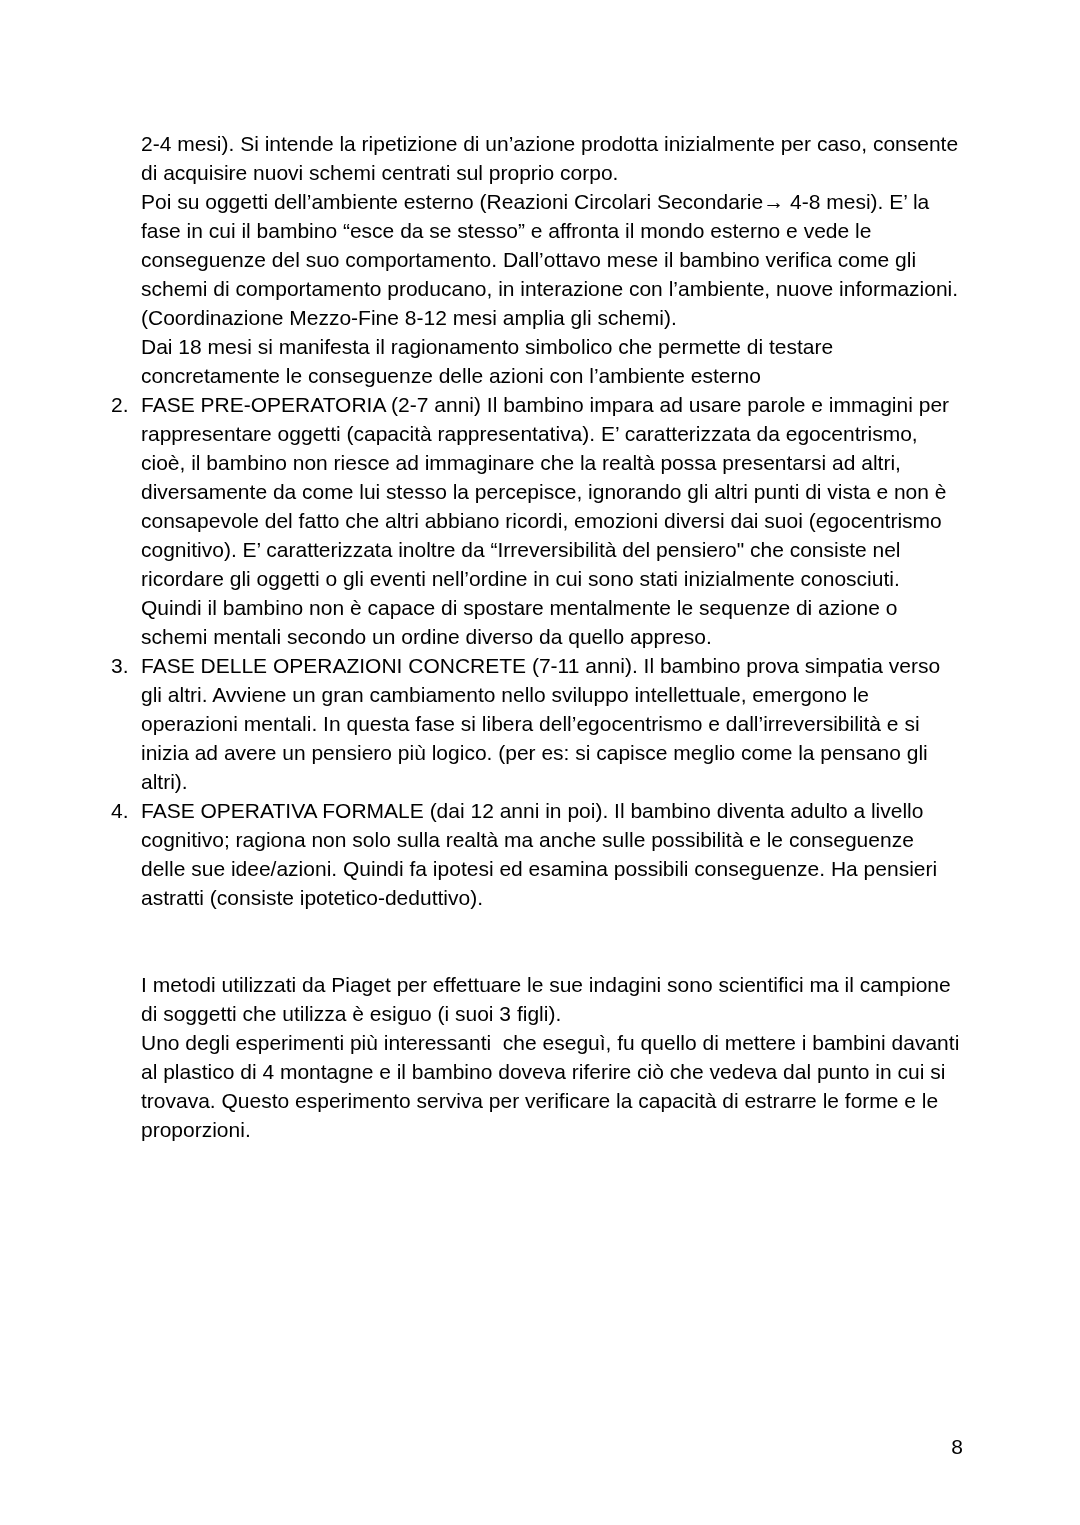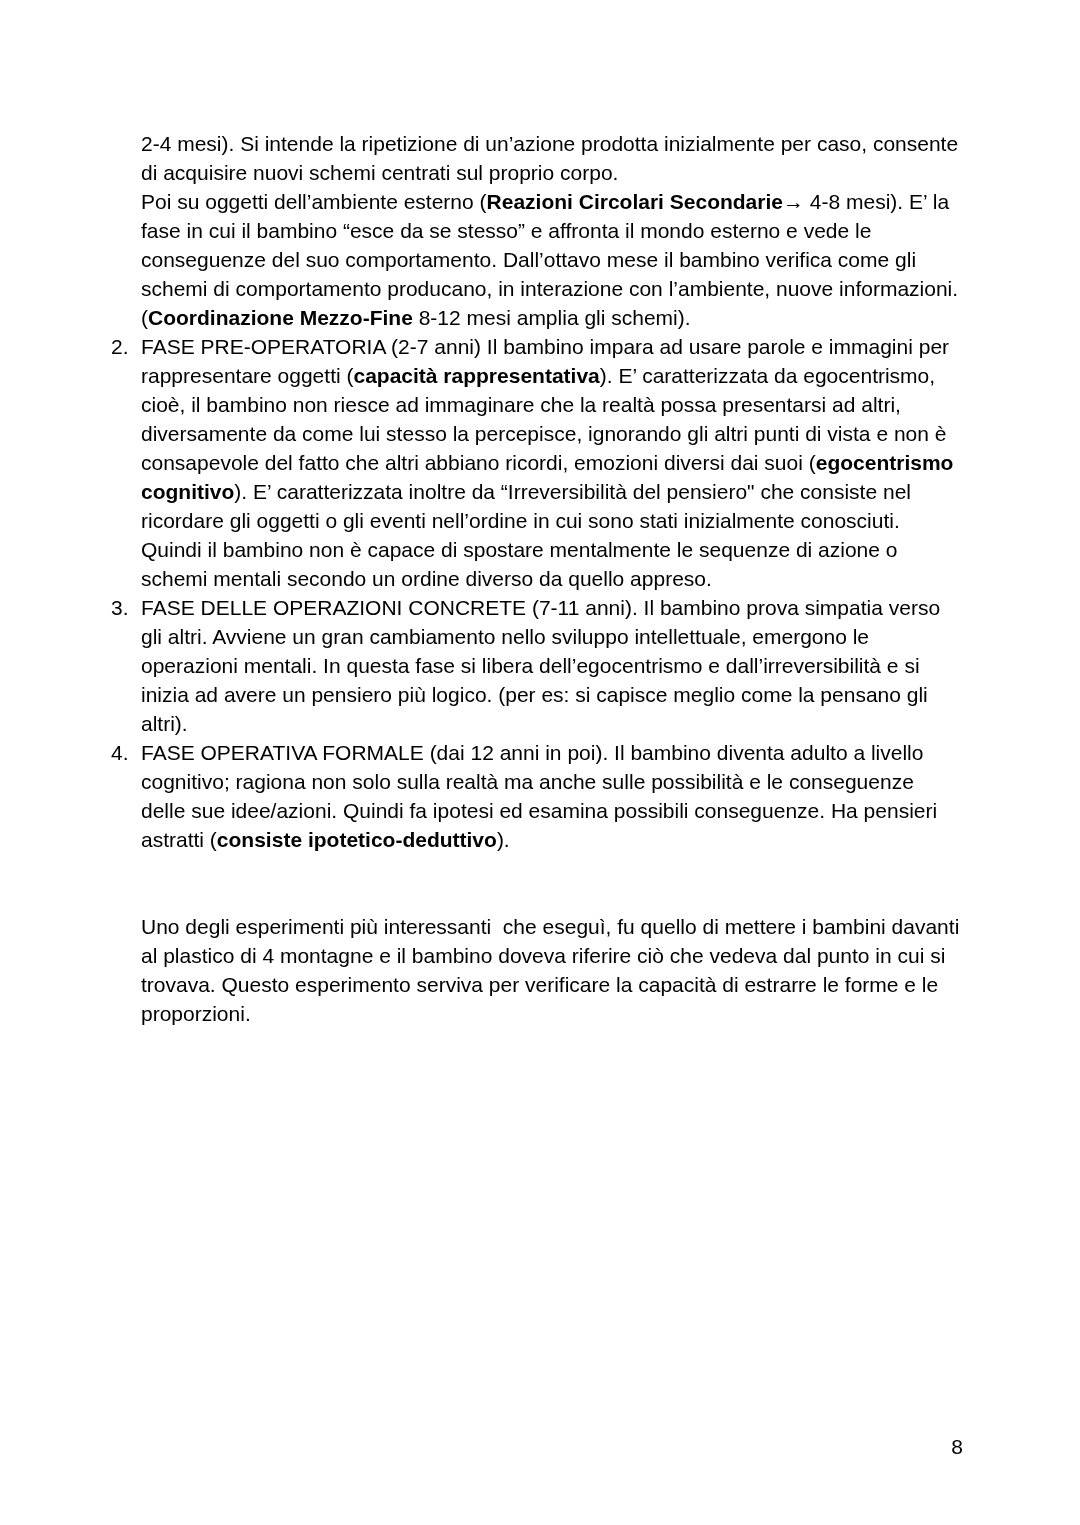--- a/index.html
+++ b/index.html
@@ -32,21 +32,21 @@
   }
   .list-item {
     position: relative;
   }
   .num {
     position: absolute;
     left: -30px;
     top: 0;
   }
   b {
-    font-weight: bold;
+    font-weight: normal;
   }
   .pink-term {
     color: var(--pink, #de4f9e);
     font-weight: bold;
   }
   .pink-colon {
     color: var(--pink, #de4f9e);
     font-weight: normal;
   }
   .blank {
@@ -63,35 +63,37 @@
 </head>
 <body>
 
 <div class="page">
   <div class="content">
 
     <div class="para"><span>2-4 mesi). Si intende la ripetizione di un’azione prodotta inizialmente per caso, consente di acquisire nuovi schemi centrati sul proprio corpo.</span></div>
 
     <div class="para"><span>Poi su oggetti dell’ambiente esterno (</span><b>Reazioni Circolari Secondarie</b><span>→ 4-8 mesi). E’ la fase in cui il bambino “esce da se stesso” e affronta il mondo esterno e vede le conseguenze del suo comportamento. Dall’ottavo mese il bambino verifica come gli schemi di comportamento producano, in interazione con l’ambiente, nuove informazioni. (</span><b>Coordinazione Mezzo-Fine</b><span> 8-12 mesi amplia gli schemi).</span></div>
 
+    <div class="para"><span>Dai 18 mesi si manifesta il ragionamento simbolico che permette di testare concretamente le conseguenze delle azioni con l’ambiente esterno</span></div>
 
 
     <div class="para list-item"><span class="num">2.</span><span>FASE PRE-OPERATORIA (2-7 anni) Il bambino impara ad usare parole e immagini per rappresentare oggetti (</span><b>capacità rappresentativa</b><span>). E’ caratterizzata da egocentrismo, cioè, il bambino non riesce ad immaginare che la realtà possa presentarsi ad altri, diversamente da come lui stesso la percepisce, ignorando gli altri punti di vista e non è consapevole del fatto che altri abbiano ricordi, emozioni diversi dai suoi (</span><b>egocentrismo cognitivo</b><span>). E’ caratterizzata inoltre da “Irreversibilità del pensiero" che consiste nel ricordare gli oggetti o gli eventi nell’ordine in cui sono stati inizialmente conosciuti. Quindi il bambino non è capace di spostare mentalmente le sequenze di azione o schemi mentali secondo un ordine diverso da quello appreso.</span></div>
 
     <div class="para list-item"><span class="num">3.</span><span>FASE DELLE OPERAZIONI CONCRETE (7-11 anni). Il bambino prova simpatia verso gli altri. Avviene un gran cambiamento nello sviluppo intellettuale, emergono le operazioni mentali. In questa fase si libera dell’egocentrismo e dall’irreversibilità e si inizia ad avere un pensiero più logico. (per es: si capisce meglio come la pensano gli altri).</span></div>
 
     <div class="para list-item"><span class="num">4.</span><span>FASE OPERATIVA FORMALE (dai 12 anni in poi). Il bambino diventa adulto a livello cognitivo; ragiona non solo sulla realtà ma anche sulle possibilità e le conseguenze delle sue idee/azioni. Quindi fa ipotesi ed esamina possibili conseguenze. Ha pensieri astratti (</span><b>consiste ipotetico-deduttivo</b><span>).</span></div>
 
     <div class="blank"></div>
 
 
     <div class="blank"></div>
 
 
 
 
+    <div class="para"><span>I metodi utilizzati da Piaget per effettuare le sue indagini sono scientifici ma il campione di soggetti che utilizza è esiguo (i suoi 3 figli).</span></div>
 
     <div class="para"><span>Uno degli esperimenti più interessanti  che eseguì, fu quello di mettere i bambini davanti al plastico di 4 montagne e il bambino doveva riferire ciò che vedeva dal punto in cui si trovava. Questo esperimento serviva per verificare la capacità di estrarre le forme e le proporzioni.</span></div>
 
   </div>
 
   <div class="page-number">8</div>
 </div>
 
 </body></html>

